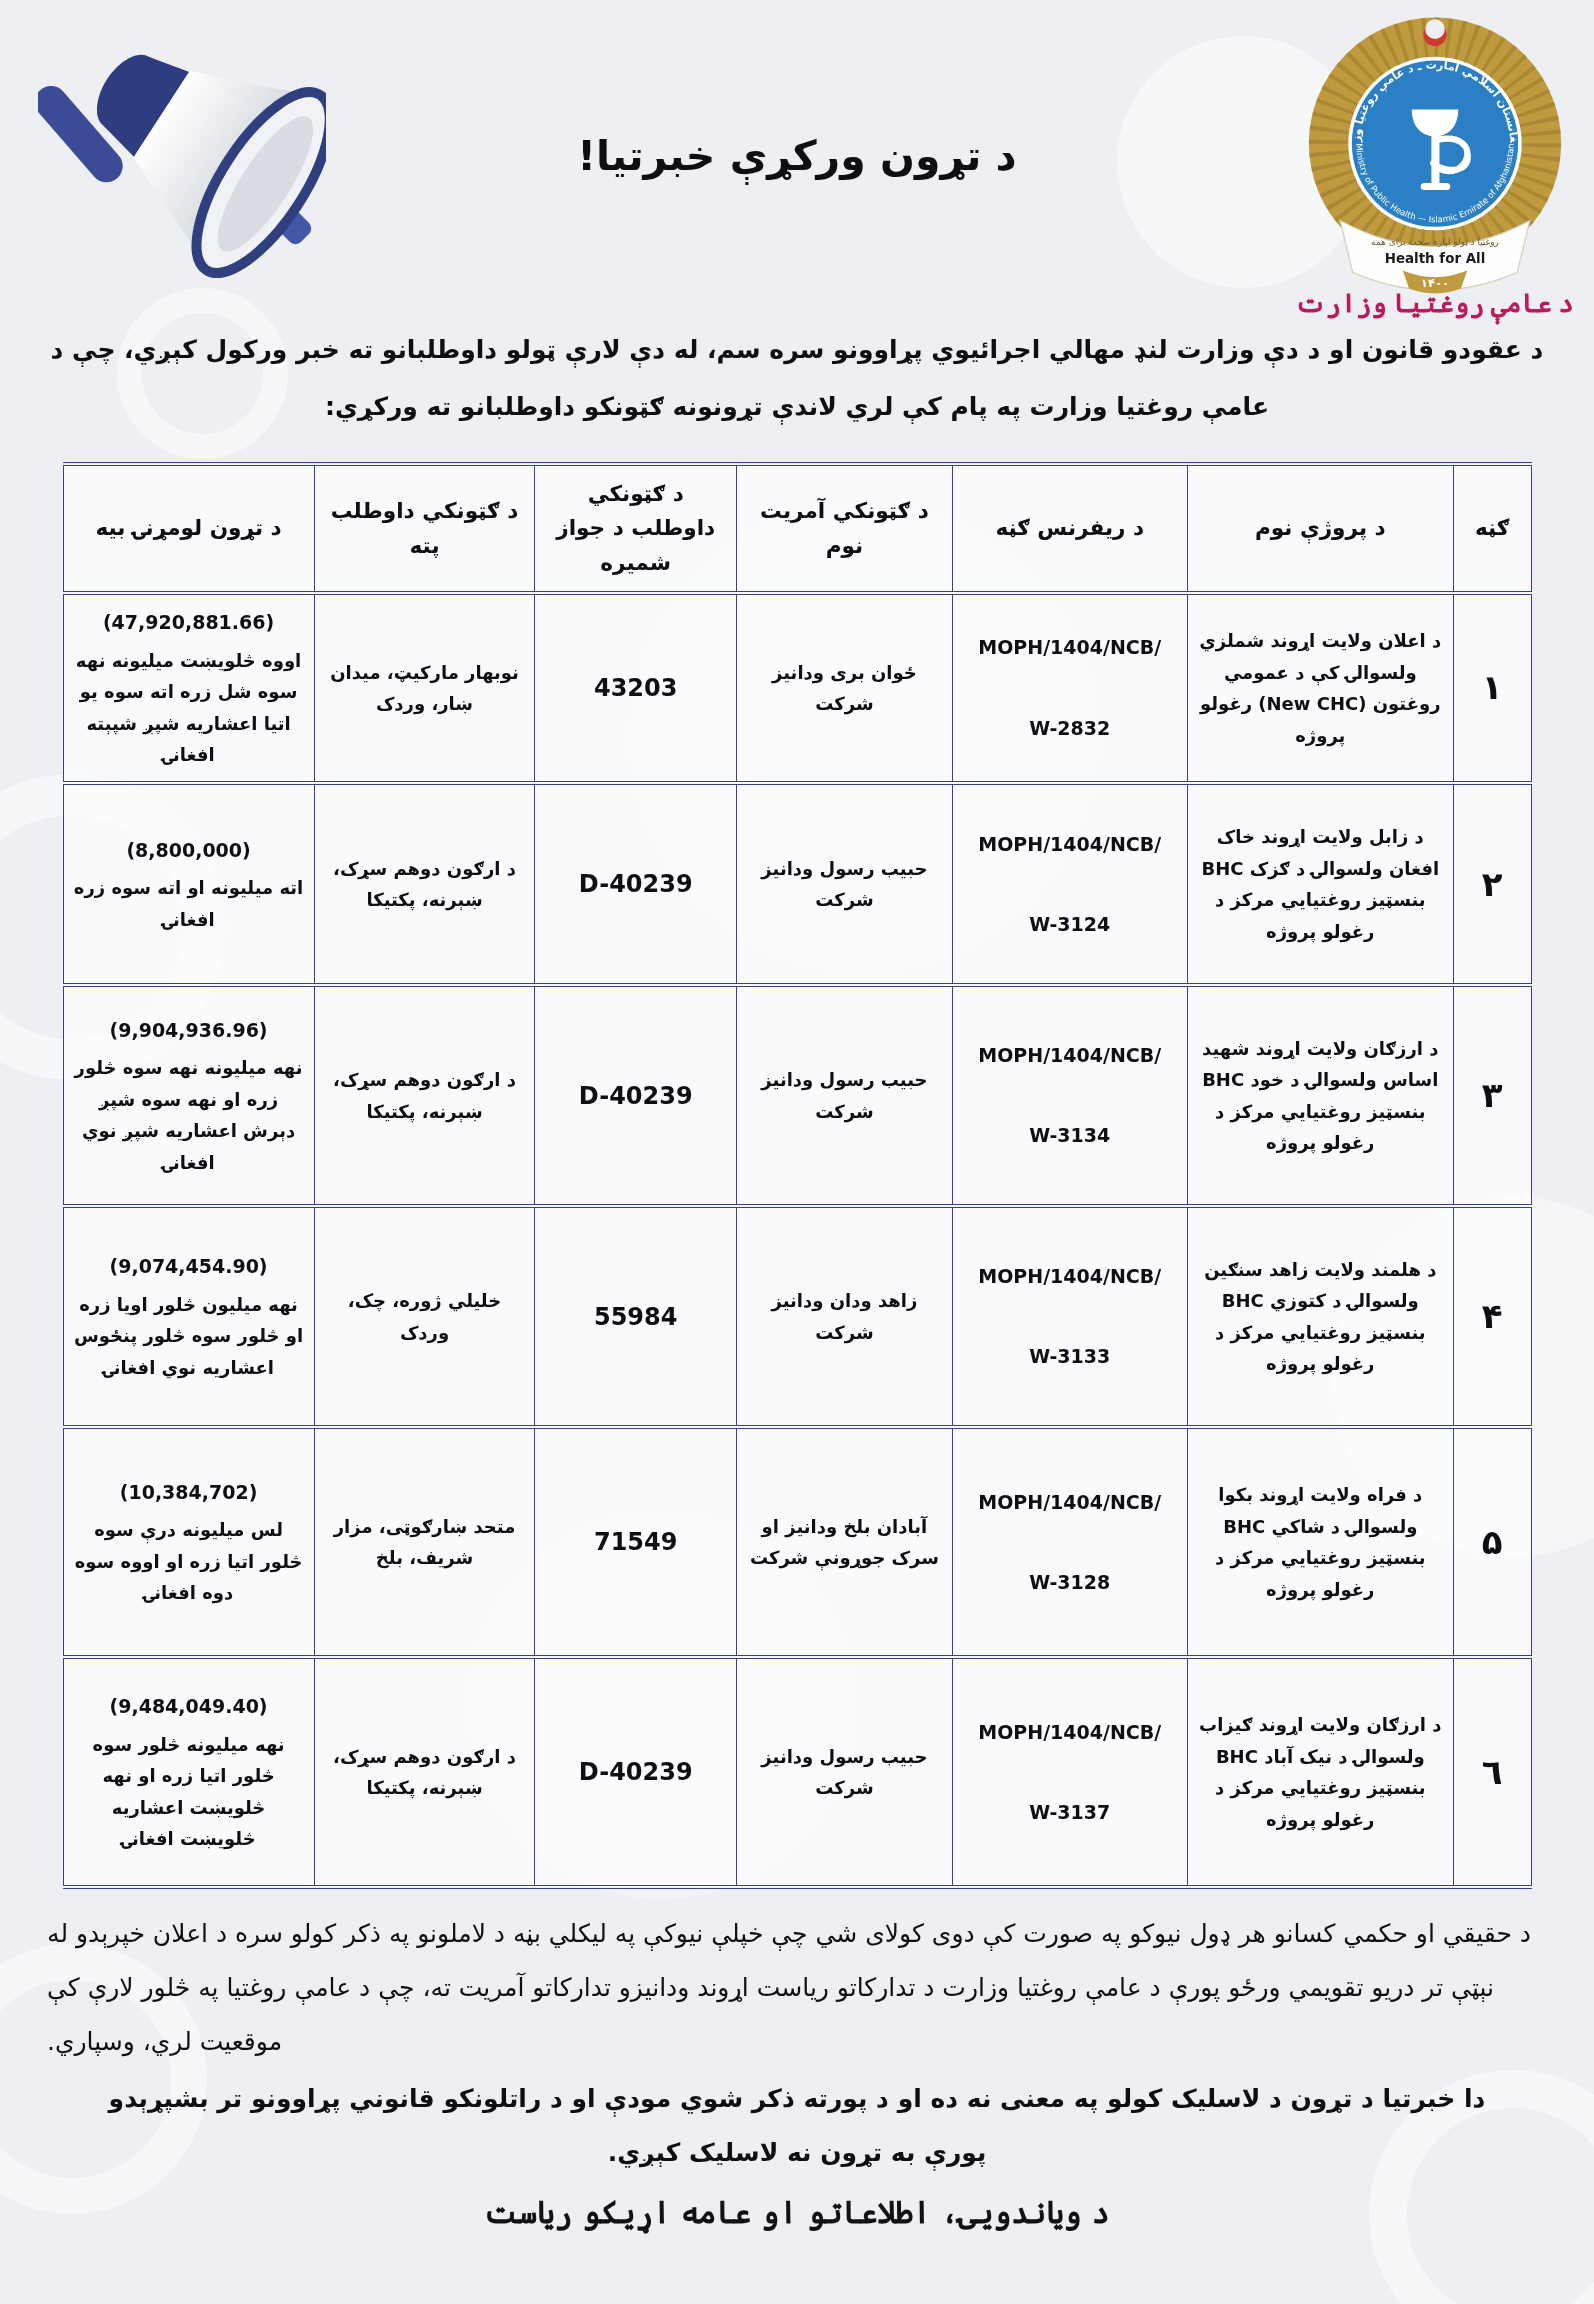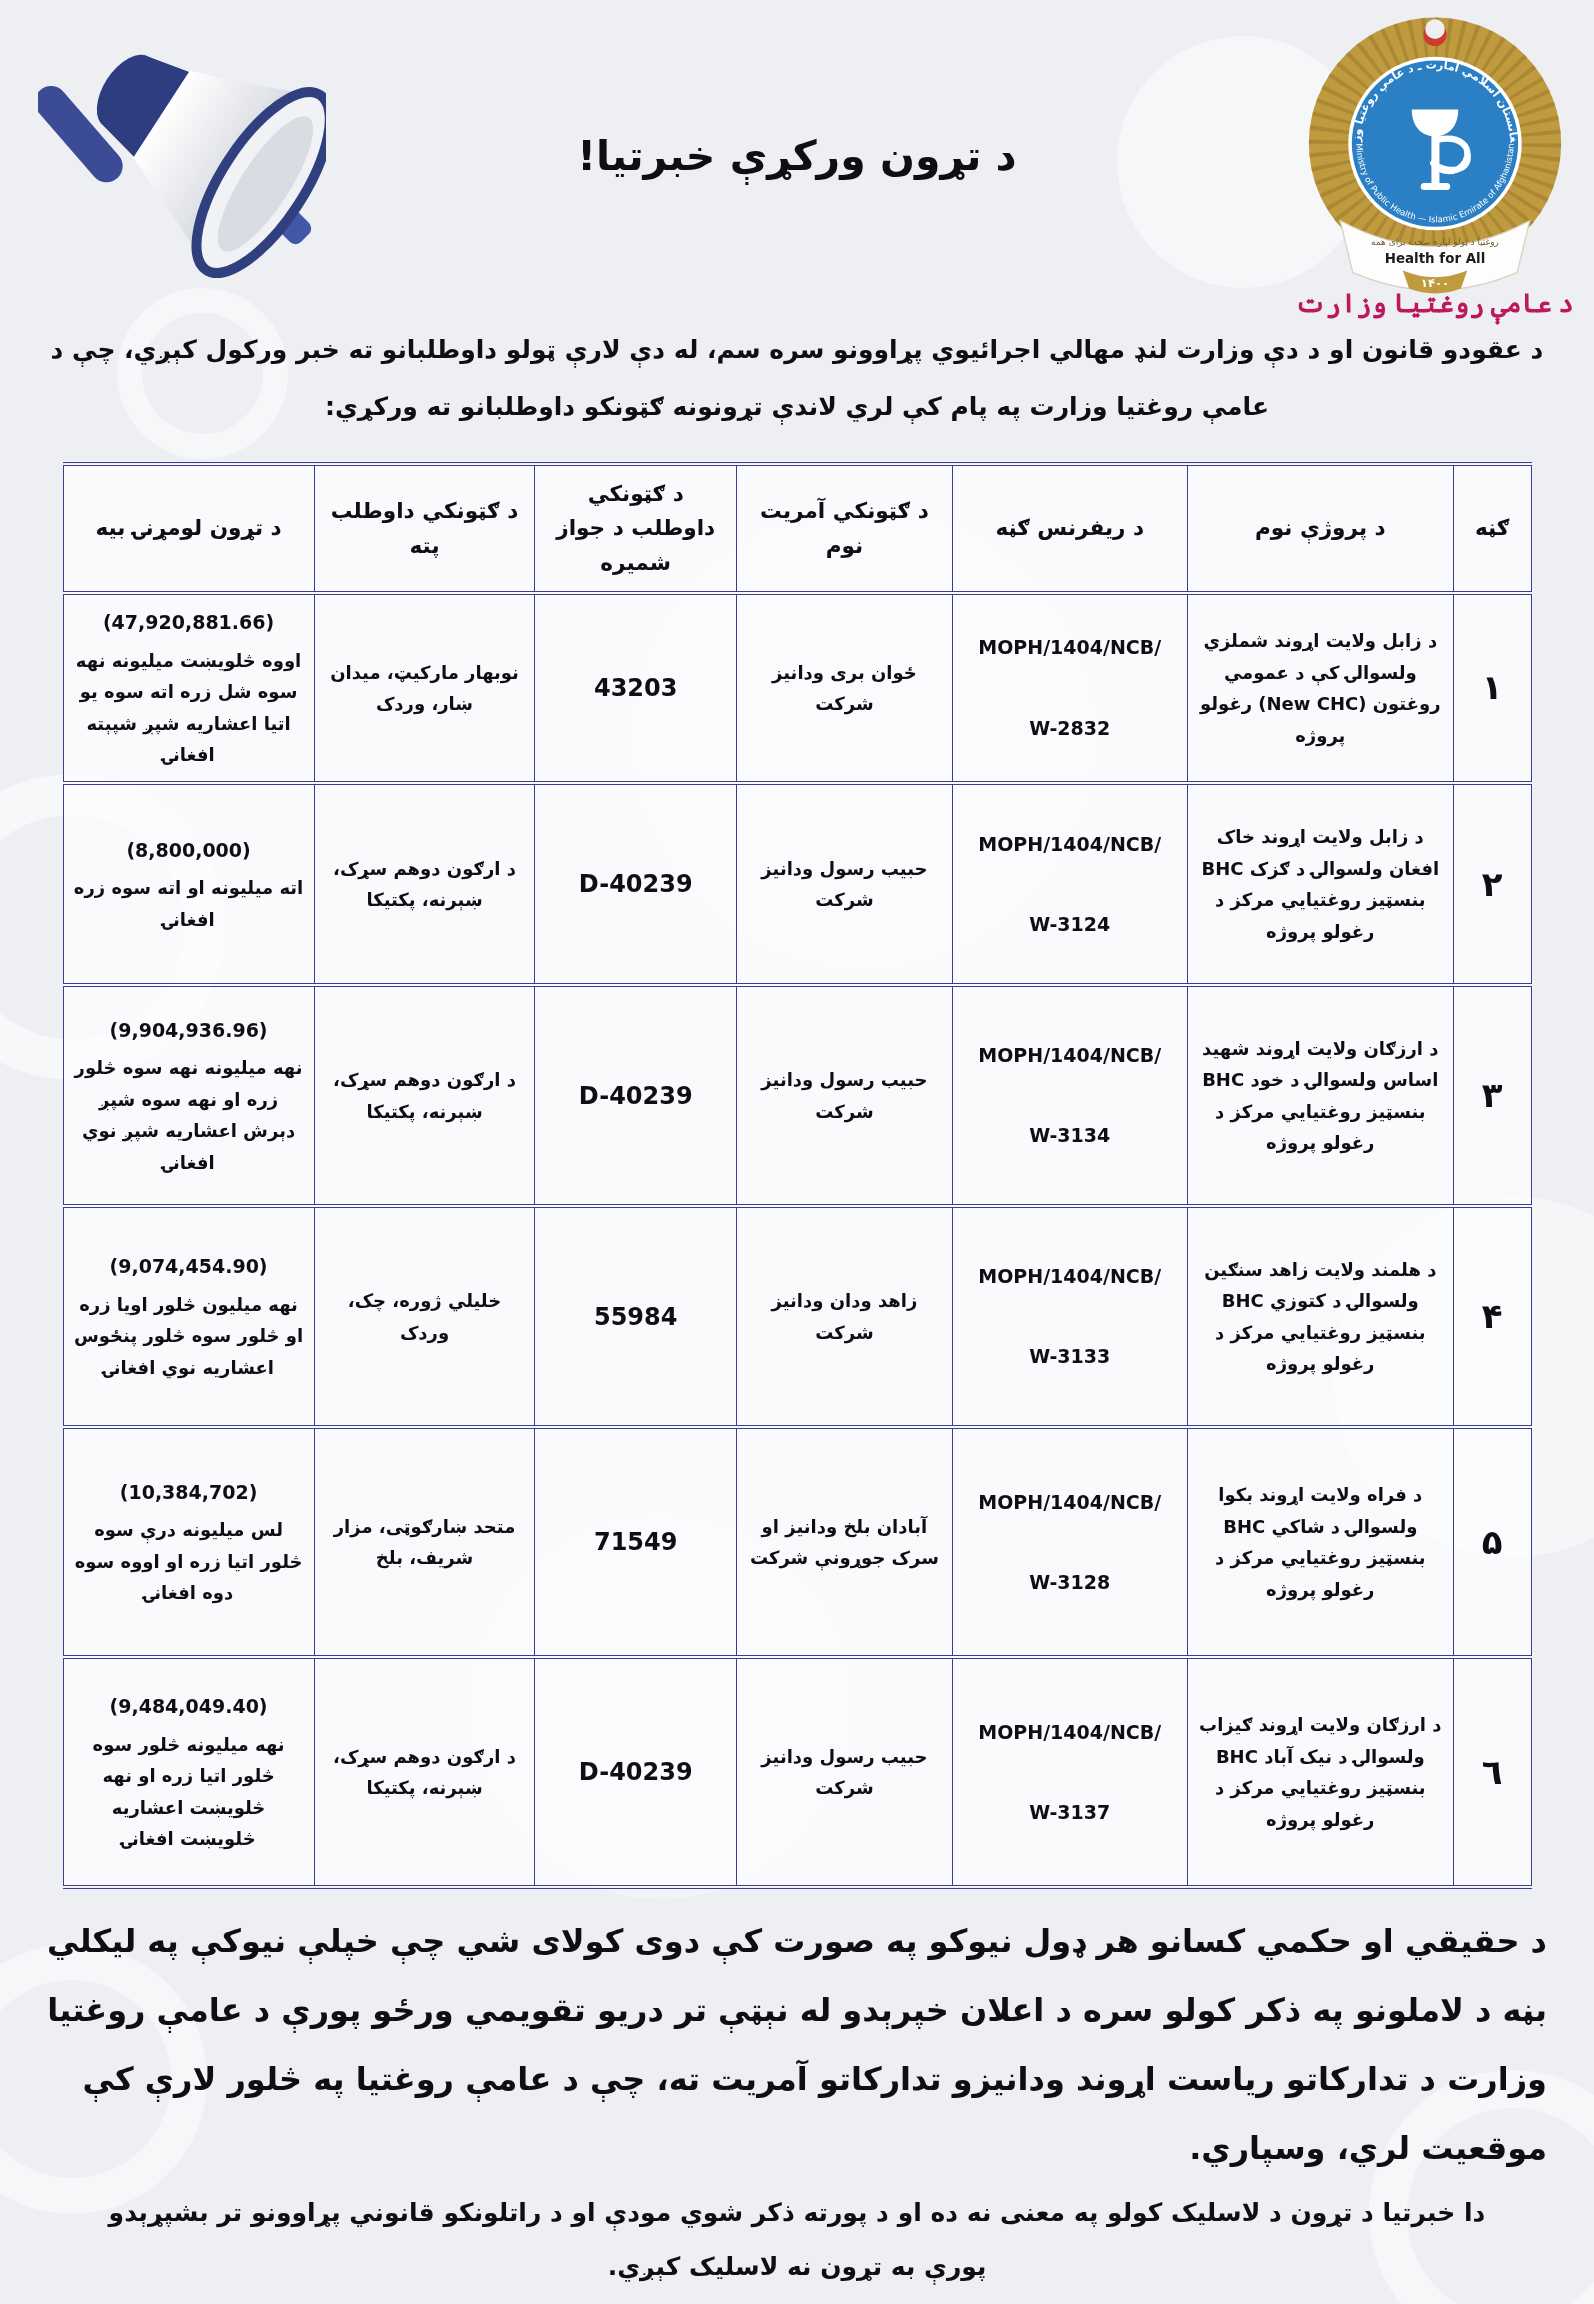--- a/index.html
+++ b/index.html
@@ -69,21 +69,21 @@
   td.c-ref    { font-size:19px; }
   td.c-lic    { font-size:24px; }
   .ref-l2 { display:block; margin-top:47px; }
   .ltr { direction:ltr; unicode-bidi:isolate; display:inline-block; }
   .amount { font-size:19px; display:block; margin-bottom:5.4px; }
   tr.r1 td { height:180px; } tr.r2 td { height:202px; }
   tr.r3 td { height:221px; } tr.r4 td { height:221px;margin-left:32px; }
   tr.r5 td { height:230px; } tr.r6 td { height:230px; }
 
   
-  .footer-1 { margin:18px 47px 0; font-size:32px; font-weight:bold; text-align:right; line-height:2.15; }
+  .footer-1 { margin:18px 47px 0; font-size:25px; font-weight:normal; text-align:left; line-height:2.15; }
   .footer-2 { margin:3.6px 108px 0; font-size:25px; font-weight:bold; text-align:center; line-height:2.15; }
   .signature {
     margin-top:14.4px; text-align:center;
     font-family:"DejaVu Serif", serif;
     font-size:30px; font-weight:bold; color:#101016;
     transform:scaleY(1.05);
   }
 </style>
 </head>
 <body>
@@ -181,21 +181,21 @@
         <th>د ریفرنس ګڼه</th>
         <th>د ګټونکي آمریت نوم</th>
         <th>د ګټونکي داوطلب د جواز شمیره</th>
         <th>د ګټونکي داوطلب پته</th>
         <th>د تړون لومړنۍ بیه</th>
       </tr>
     </thead>
     <tbody>
       <tr class="r1">
         <td class="c-num">۱</td>
-        <td class="c-proj">د زابل ولایت اړوند شملزي ولسوالۍ کې د عمومي روغتون (New CHC) رغولو پروژه</td>
+        <td class="c-proj">د اعلان ولایت اړوند شملزي ولسوالۍ کې د عمومي روغتون (New CHC) رغولو پروژه</td>
         <td class="c-ref">
           <span class="ltr">MOPH/1404/NCB/</span>
           <span class="ref-l2 ltr">W-2832</span>
         </td>
         <td class="c-winner">ځوان بری ودانیز شرکت</td>
         <td class="c-lic"><span class="ltr">43203</span></td>
         <td class="c-addr">نوبهار مارکیټ، میدان ښار، وردک</td>
         <td class="c-price">
           <span class="amount ltr">(47,920,881.66)</span>
           <span>اووه څلویښت میلیونه نهه سوه شل زره اته سوه یو اتیا اعشاریه شپږ شپېته افغانۍ</span>

